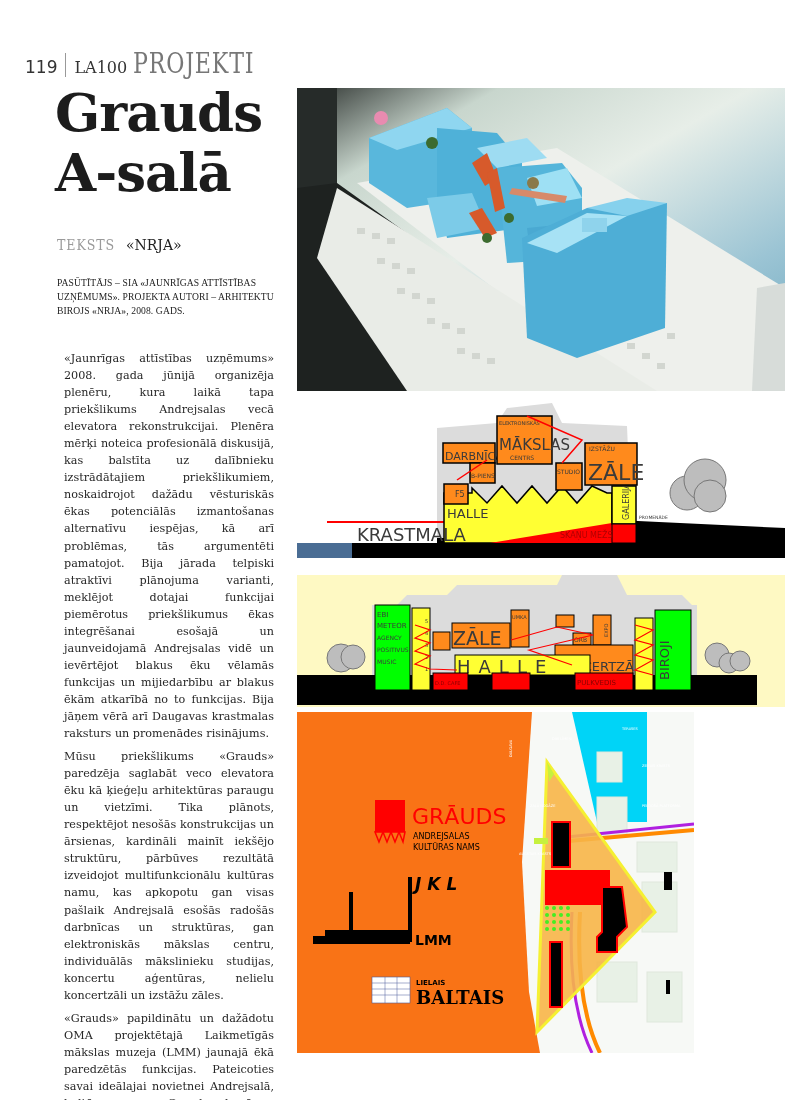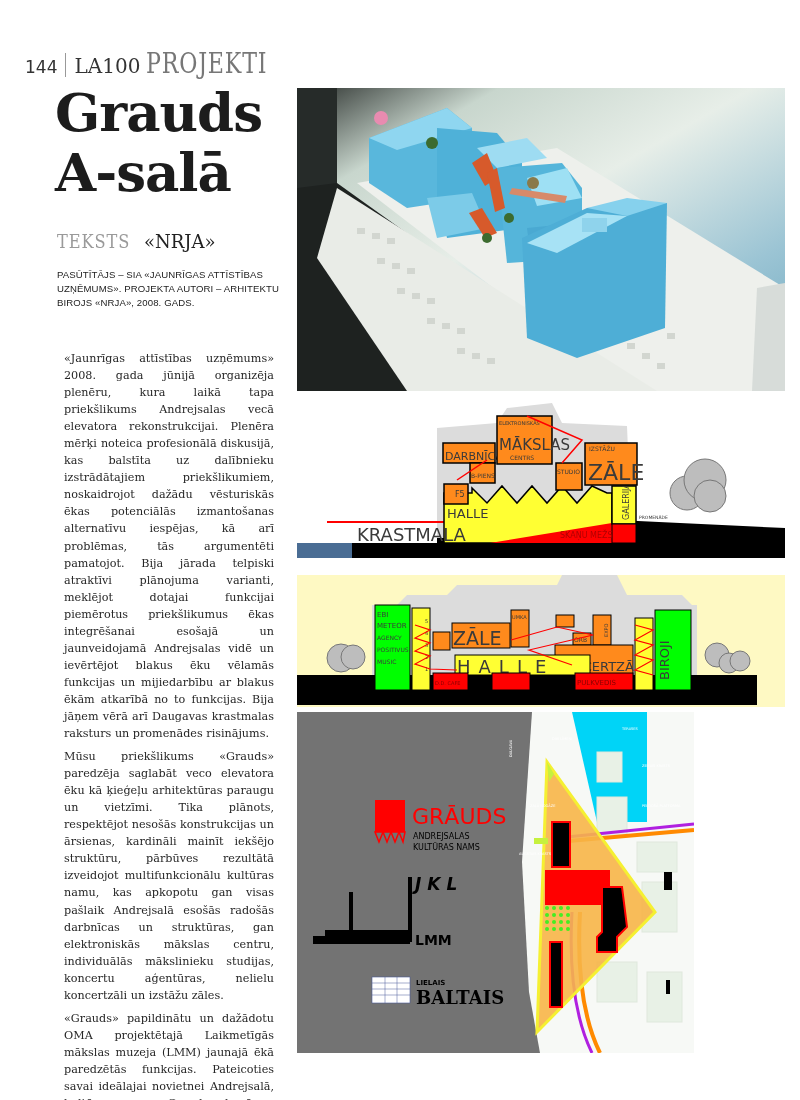--- a/index.html
+++ b/index.html
@@ -3,51 +3,51 @@
 <meta charset="utf-8">
 <style>
   * { box-sizing: border-box; margin: 0; padding: 0; }
   html, body { width: 800px; height: 1100px; background: #ffffff; overflow: hidden; }
   body { position: relative; font-family: "DejaVu Serif", serif; color: #1a1a1a; }
 
   
   .running-head { position: absolute; left: 25px; top: 48px; height: 36px; display: flex; align-items: baseline; white-space: nowrap; }
   .rh-page { font-family: "DejaVu Sans", sans-serif; font-size: 17px; color: #333; }
   .rh-sep { display: inline-block; width: 1px; height: 24px; background: #999; margin: 0 8px; position: relative; top: 4px; }
-  .rh-mag { font-family: "DejaVu Serif", serif; font-size: 20px; color: #333; margin-right: 6px; }
+  .rh-mag { font-family: "DejaVu Serif", serif; font-size: 16px; color: #333; margin-right: 6px; }
   .rh-section { font-family: "DejaVu Serif", serif; font-size: 27px; color: #777; letter-spacing: 1px; font-weight: normal; transform: scaleX(0.82); transform-origin: left; display: inline-block; }
 
   
   .title { position: absolute; left: 55px; top: 83px; width: 230px; font-family: "DejaVu Serif", serif; font-weight: bold; font-size: 52px; line-height: 60px; color: #1c1c1c; letter-spacing: -1px; }
   .title span { display: block; transform: scaleX(1.02); transform-origin: left; }
 
-  .byline { position: absolute; left: 57px; top: 231px; font-size: 18px; white-space: nowrap; text-align: right; }
+  .byline { position: absolute; left: 57px; top: 237px; font-size: 14px; white-space: nowrap; text-align: right; }
   .byline .lbl { color: #9a9a9a; letter-spacing: 1px; transform: scaleX(0.9); display: inline-block; transform-origin: left; }
   .byline .who { color: #222; }
 
-  .credits { position: absolute; left: 57px; top: 268px; width: 225px; font-family: Liberation Sans, sans-serif; font-size: 9.6px; line-height: 14px; color: #222; text-transform: uppercase; letter-spacing: 0.1px; }
+  .credits { position: absolute; left: 57px; top: 276px; width: 225px; font-family: Liberation Serif, serif; font-size: 9.6px; line-height: 14px; color: #222; text-transform: uppercase; letter-spacing: 0.1px; }
 
   
   .body-text { position: absolute; left: 58px; top: 344px; width: 222px; font-family: "DejaVu Serif", serif; font-size: 11.2px; line-height: 17.05px; color: #262626; text-align: justify; hyphens: manual; }
   .body-text p { margin: 6px; }
 
   
   .fig { position: absolute; overflow: hidden; }
   .photo { left: 297px; top: 88px; width: 488px; height: 303px; background: linear-gradient(150deg, #2a2f2c 0%, #c8d6cd 20%, #e7eee8 45%, #9bc4d4 75%, #6aa6bd 100%); }
   .section1 { left: 297px; top: 398px; width: 488px; height: 160px; background: #fff; }
   .section2 { left: 297px; top: 575px; width: 488px; height: 132px; background: #fef9c3; }
-  .sitemap { left: 297px; top: 712px; width: 397px; height: 341px; background: #737373; }
+  .sitemap { left: 297px; top: 712px; width: 397px; height: 341px; background: #f97316; }
   svg { display: block; }
   .lbl-txt { font-family: "DejaVu Sans", sans-serif; fill: #3a3a3a; }
 </style>
 </head>
 <body>
 
 <div class="running-head">
-  <span class="rh-page">144</span>
+  <span class="rh-page">119</span>
   <span class="rh-sep"></span>
   <span class="rh-mag">LA100</span>
   <span class="rh-section">PROJEKTI</span>
 </div>
 
 <h1 class="title">
   <span>Grauds</span>
   <span>A-salā</span>
 </h1>
 

